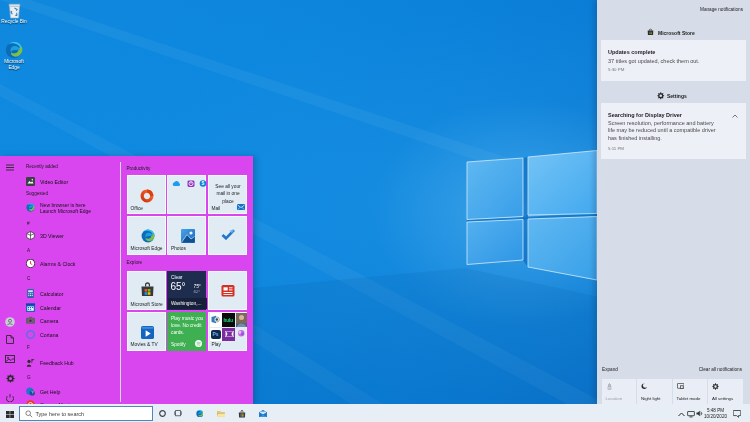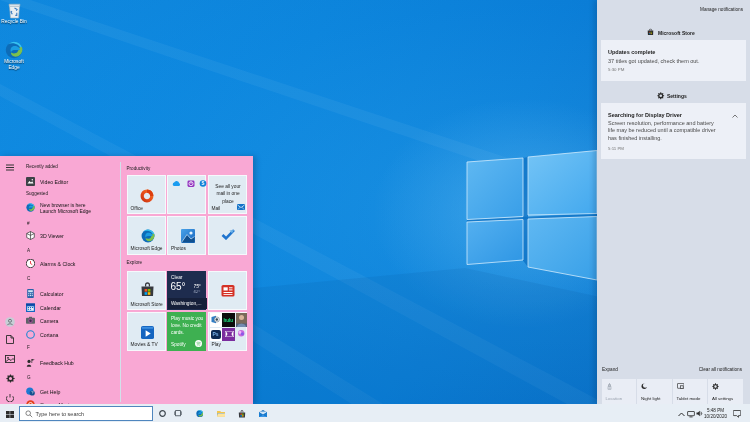--- a/index.html
+++ b/index.html
@@ -6,21 +6,21 @@
   html,body { width:750px; height:422px; overflow:hidden; }
   body { font-family:"Liberation Sans", sans-serif; position:relative; }
   .abs { position:absolute; }
   
   #wall { left:0; top:0; width:750px; height:422px;
     background:
       radial-gradient(140% 120% at 68% 50%, rgba(60,180,248,0.30) 0%, rgba(30,140,230,0.10) 40%, rgba(0,40,120,0.16) 100%),
       linear-gradient(115deg, #0f8ee4 0%, #0b85dc 35%, #097dd6 60%, #086cc4 100%);
   }
   
-  #startmenu { left:0; top:156px; width:253px; height:248px; background:#f9a8d4; box-shadow:3px 0 5px rgba(10,40,80,0.25); }
+  #startmenu { left:0; top:156px; width:253px; height:248px; background:#d946ef; box-shadow:3px 0 5px rgba(10,40,80,0.25); }
   .sm-h { position:absolute; font-size:4.6px; color:#1b1b1b; }
   .sm-row { position:absolute; left:26px; height:10px; }
   .sm-ic { position:absolute; left:0; top:0; width:9px; height:9px; }
   .sm-t { position:absolute; left:14px; top:2px; font-size:5.2px; color:#141414; white-space:nowrap; }
   
   .tile { position:absolute; width:39px; height:39px; background:#e0ebf3; border:0.5px solid rgba(255,255,255,0.7); }
   .tl { position:absolute; left:3px; bottom:2.5px; font-size:4.8px; color:#1c1c1c; white-space:nowrap; }
   
   #ac { left:597px; top:0; width:153px; height:404px; background:#d7dde8; box-shadow:-3px 0 5px rgba(10,40,80,0.22); }
   .card { position:absolute; left:4px; width:145px; background:#edf0f7; }

